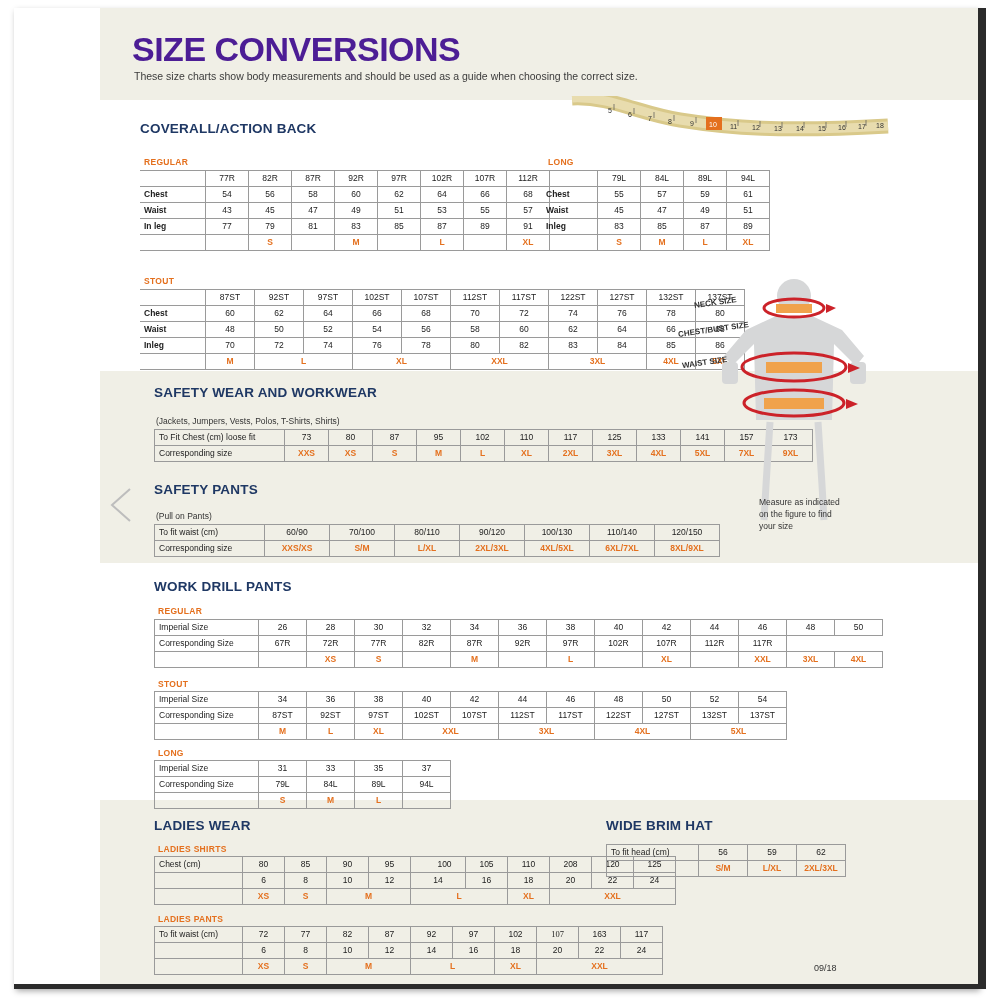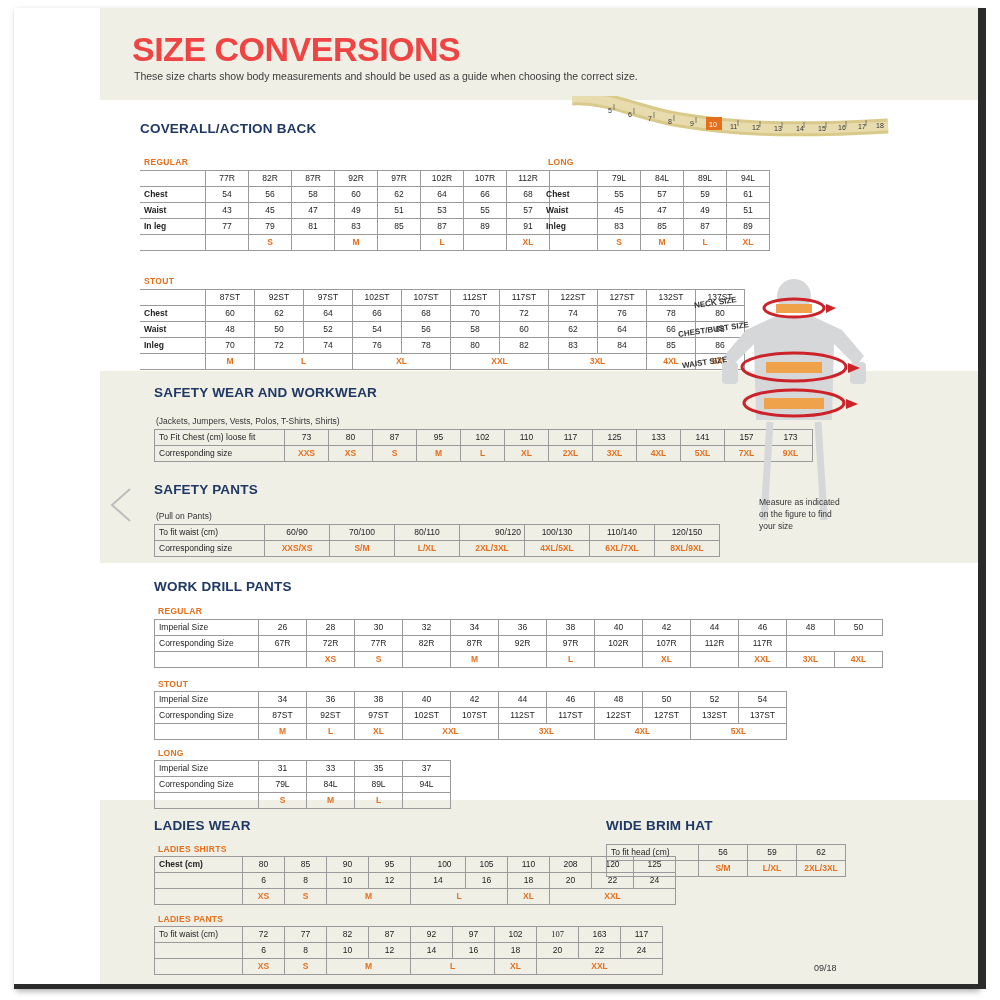--- a/index.html
+++ b/index.html
@@ -5,21 +5,21 @@
   html,body{margin:0;padding:0;background:#ffffff;}
   body{width:1000px;height:1000px;font-family:"Liberation Sans",sans-serif;overflow:hidden;}
   .page{position:relative;width:1000px;height:1000px;background:#ffffff;}
   .sheet{position:absolute;left:14px;top:8px;width:964px;height:980px;background:#ffffff;box-shadow:2px 3px 6px rgba(0,0,0,.35);}
   .cream-top{position:absolute;left:86px;top:0;width:878px;height:92px;background:#f0efe6;}
   .cream-mid{position:absolute;left:86px;top:363px;width:878px;height:192px;background:#f0efe6;}
   .cream-bot{position:absolute;left:86px;top:792px;width:878px;height:188px;background:#f0efe6;}
   .darkedge{position:absolute;left:978px;top:8px;width:8px;height:980px;background:#2b2b2b;}
   .bottomedge{position:absolute;left:14px;top:984px;width:972px;height:5px;background:#2b2b2b;}
 
-  h1.title{position:absolute;left:118px;top:22px;margin:0;font-size:34px;font-weight:bold;color:#ef4444;letter-spacing:-0.5px;}
+  h1.title{position:absolute;left:118px;top:22px;margin:0;font-size:34px;font-weight:bold;color:#4c1d95;letter-spacing:-0.5px;}
   .subtitle{position:absolute;left:120px;top:62px;font-size:10.5px;color:#3b3b3b;}
 
   .sec-title{position:absolute;font-size:13.5px;font-weight:bold;color:#1f3864;letter-spacing:.2px;}
   .sub-label{position:absolute;font-size:8.5px;font-weight:bold;color:#e4701e;letter-spacing:.3px;}
   .note{position:absolute;font-size:8.5px;color:#333;}
 
   table.grid{position:absolute;border-collapse:collapse;font-size:8.5px;color:#222;}
   table.grid td{border:1px solid #9a9a9a;padding:1px 3px;text-align:center;height:13px;line-height:13px;white-space:nowrap;}
   table.grid td.rowhead{text-align:left;font-weight:bold;padding-left:4px;border-left:none;}
   table.grid td.blank{border:none;}
@@ -302,21 +302,21 @@
     <svg class="arrowmark" viewBox="0 0 22 34">
       <polyline points="20,1 2,17 20,33" fill="none" stroke="#bdbdbd" stroke-width="2"></polyline>
     </svg>
     <table class="grid" style="left:140px;top:516px;">
       <tbody>
           <tr>
         <td class="rowhead" style="width:102px;font-weight:normal;border-left:1px solid #9a9a9a;">To fit waist (cm)</td>
         <td style="width:58px;margin-top:19px;">60/90</td>
         <td style="width:58px;">70/100</td>
         <td style="width:58px;">80/110</td>
-        <td style="width:58px;text-align:right;">90/120</td>
+        <td style="width:58px;">90/120</td>
         <td style="width:58px;">100/130</td>
         <td style="width:58px;">110/140</td>
         <td style="width:58px;">120/150</td>
       </tr>
       <tr>
         <td class="rowhead" style="font-weight:normal;border-left:1px solid #9a9a9a;">Corresponding size</td>
         <td class="sizeb">XXS/XS</td>
         <td class="sizeb">S/M</td>
         <td class="sizeb">L/XL</td>
         <td class="sizeb">2XL/3XL</td>
@@ -483,21 +483,21 @@
       </tr>
     </tbody>
       </table>
 
     <div class="sec-title" style="left:140px;top:810px;">LADIES WEAR</div>
 
     <div class="sub-label" style="left:144px;top:836px;">LADIES SHIRTS</div>
     <table class="grid" style="left:140px;top:848px;">
       <tbody>
           <tr>
-        <td class="rowhead" style="width:80px;font-weight:bold;border-left:1px solid #9a9a9a;">Chest (cm)</td>
+        <td class="rowhead" style="width:80px;font-weight:normal;border-left:1px solid #9a9a9a;">Chest (cm)</td>
         <td style="width:35px;">80</td>
         <td style="width:35px;">85</td>
         <td style="width:35px;">90</td>
         <td style="width:35px;">95</td>
         <td style="width:35px;padding-left:16px;">100</td>
         <td style="width:35px;">105</td>
         <td style="width:35px;">110</td>
         <td style="width:35px;">208</td>
         <td style="width:35px;">120</td>
         <td style="width:35px;">125</td>

